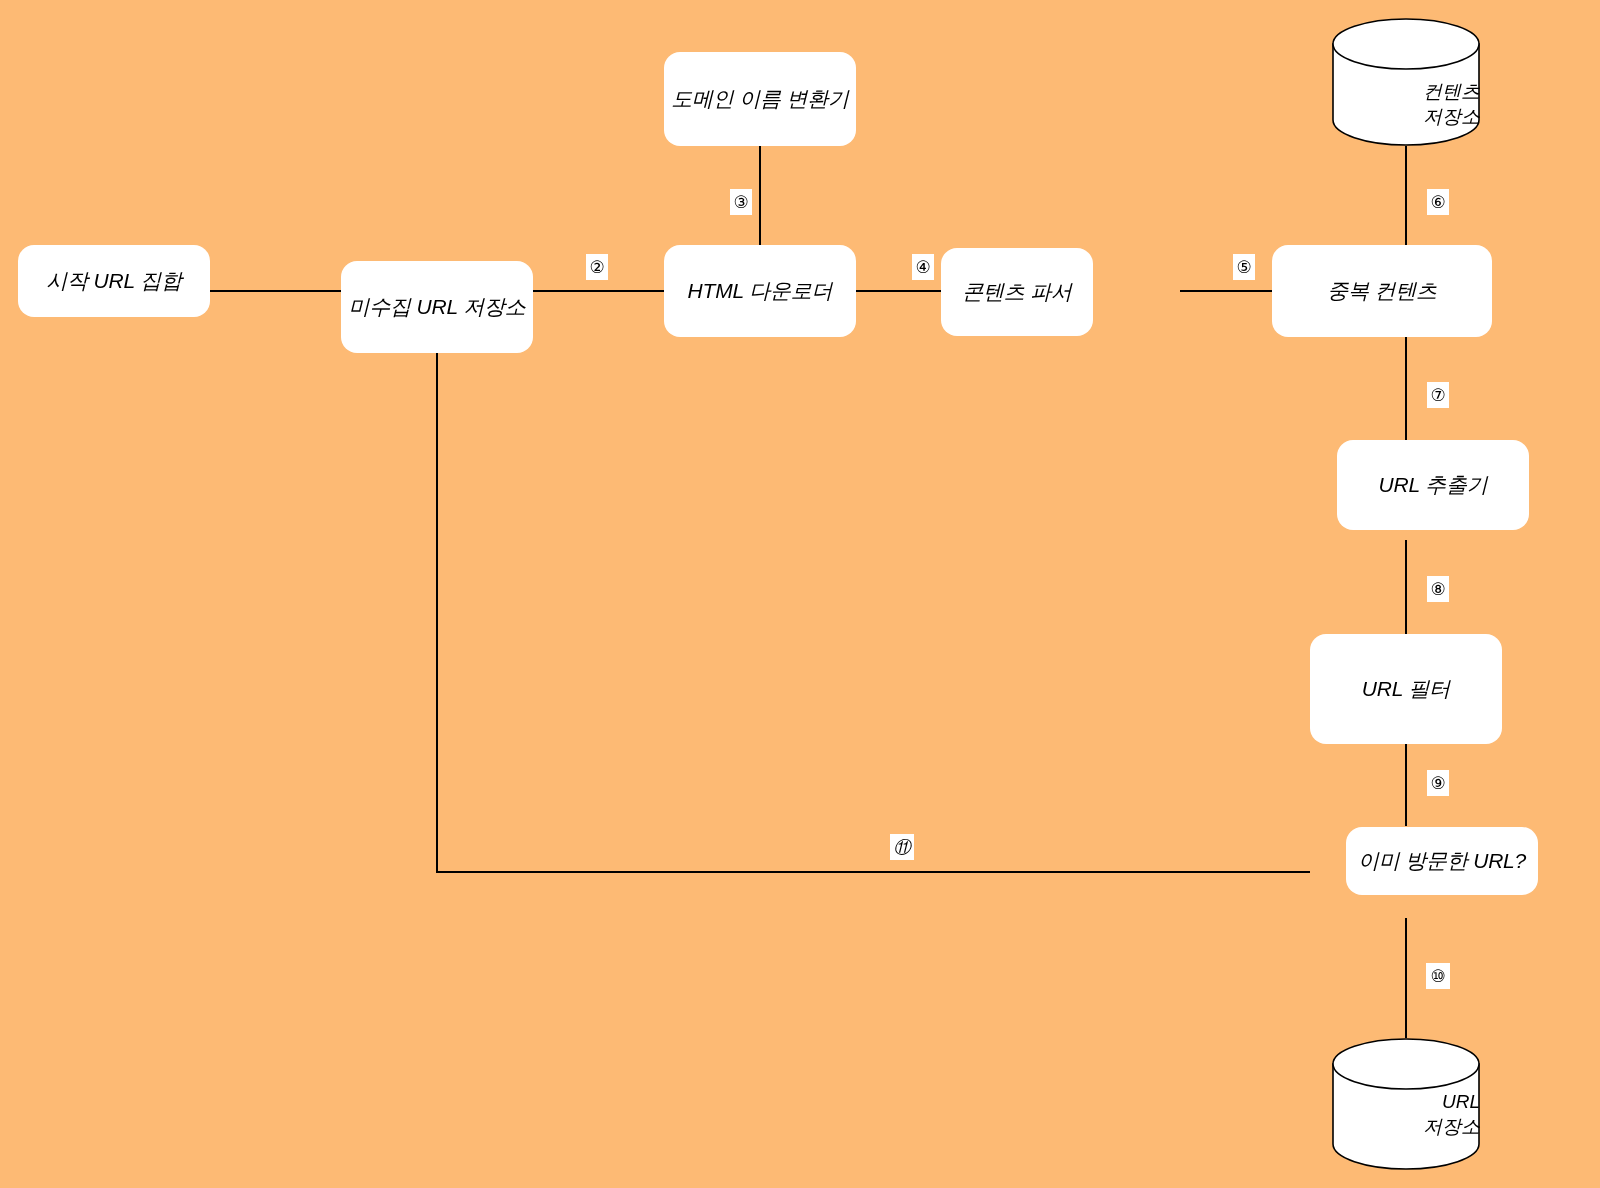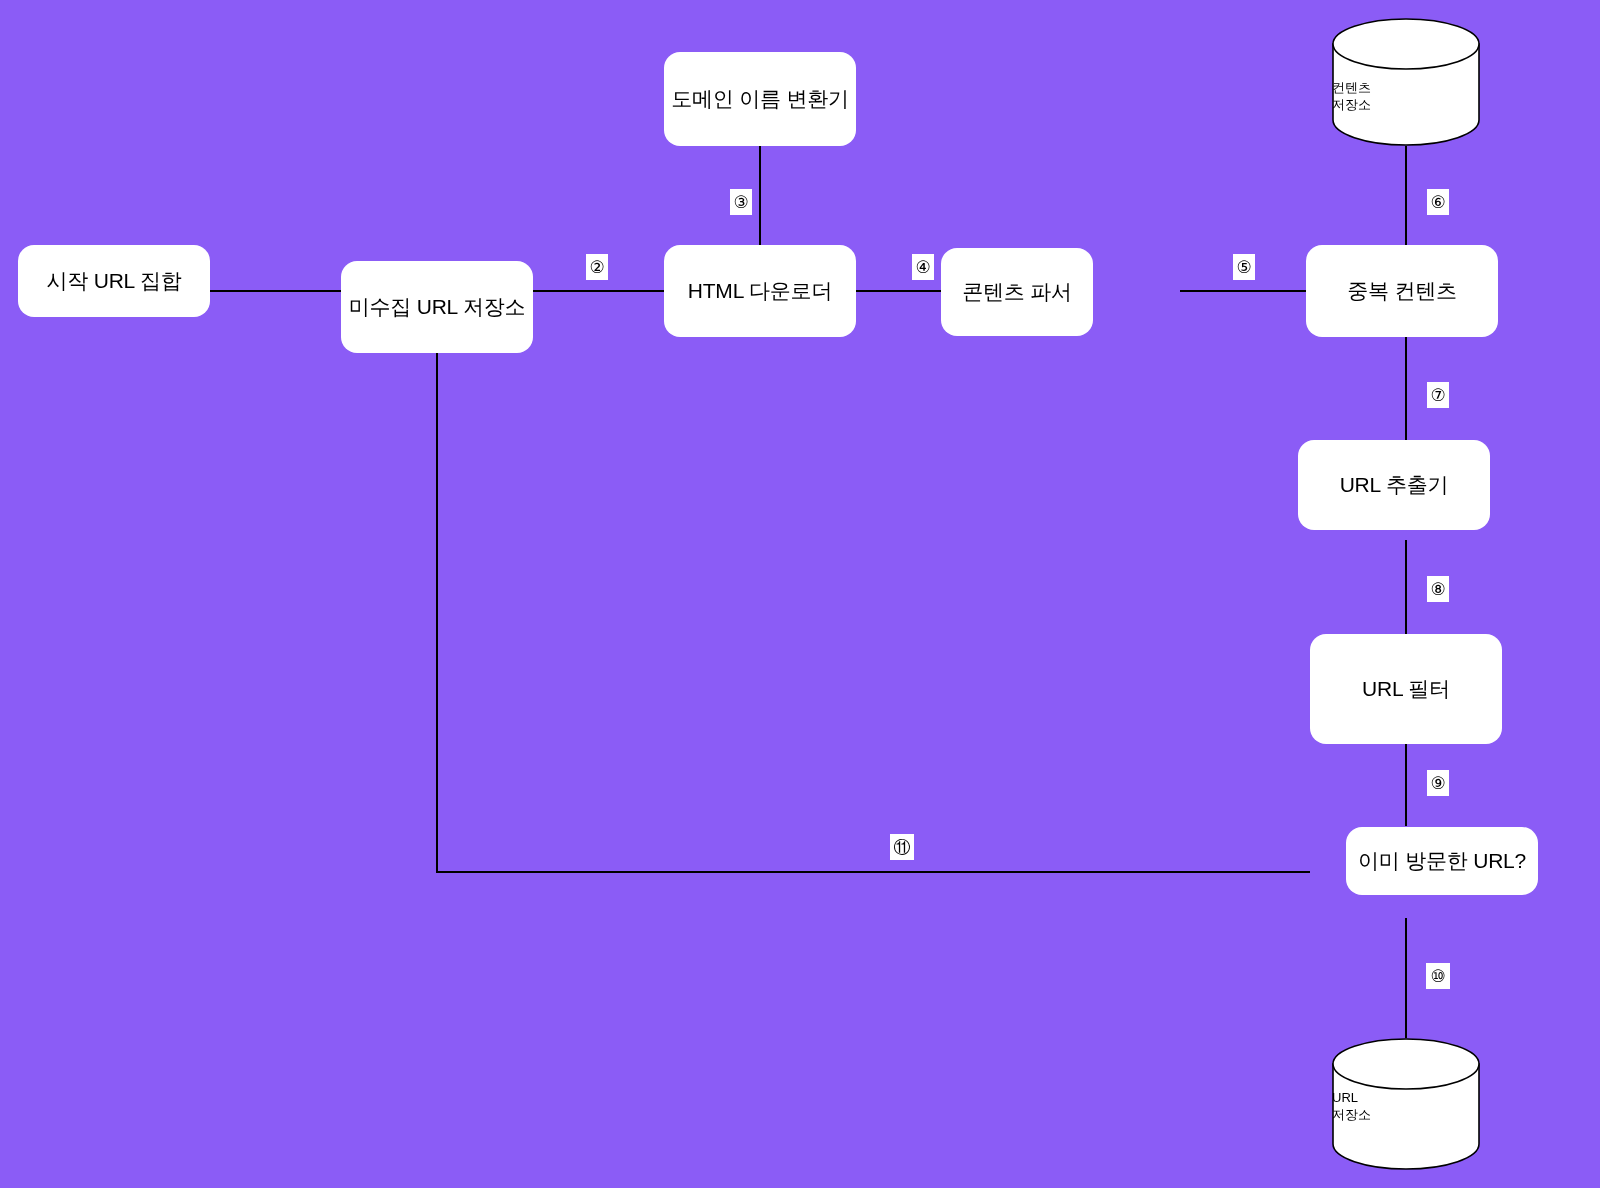--- a/index.html
+++ b/index.html
@@ -5,23 +5,24 @@
 <style>
   html, body {
     margin: 0;
     padding: 0;
     background: #000000;
   }
   #canvas {
     position: relative;
     width: 1600px;
     height: 1188px;
-    background: #8b5cf6;
+    background: #fdba74;
     overflow: hidden;
     font-family: "Liberation Sans", "DejaVu Sans", sans-serif;
+    font-style: italic;
   }
 
   
   .node {
     position: absolute;
     background: #ffffff;
     border-radius: 16px;
     box-sizing: border-box;
     display: flex;
     align-items: center;
@@ -37,23 +38,23 @@
 
   
   .cyl {
     position: absolute;
   }
   .cyl svg { display: block; width: 100%; height: 100%; }
   .cyl .cyl-label {
     position: absolute;
     left: 0;
     right: 0;
-    text-align: left;
+    text-align: right;
     color: #000000;
-    font-size: 13px;
+    font-size: 19px;
     line-height: 1.3;
     white-space: pre-line;
   }
 
   
   .step {
     position: absolute;
     background: #ffffff;
     color: #000000;
     font-size: 17px;
@@ -136,29 +137,29 @@
   </div>
 
   <div class="node" style="left:941px; top:248px; width:152px; height:88px;">
     <span class="node-label">콘텐츠 파서</span>
   </div>
 
   <div class="step" style="left:1233px; top:254px; width:20px; height:22px;">
     <span>⑤</span>
   </div>
 
-  <div class="node" style="left:1306px; top:245px; width:192px; height:92px;">
+  <div class="node" style="left:1272px; top:245px; width:220px; height:92px;">
     <span class="node-label">중복 컨텐츠</span>
   </div>
 
   <div class="step" style="left:1427px; top:382px; width:20px; height:22px;">
     <span>⑦</span>
   </div>
 
-  <div class="node" style="left:1298px; top:440px; width:192px; height:90px;">
+  <div class="node" style="left:1337px; top:440px; width:192px; height:90px;">
     <span class="node-label">URL 추출기</span>
   </div>
 
   <div class="step" style="left:1427px; top:576px; width:20px; height:22px;">
     <span>⑧</span>
   </div>
 
   <div class="node" style="left:1310px; top:634px; width:192px; height:110px;">
     <span class="node-label">URL 필터</span>
   </div>

